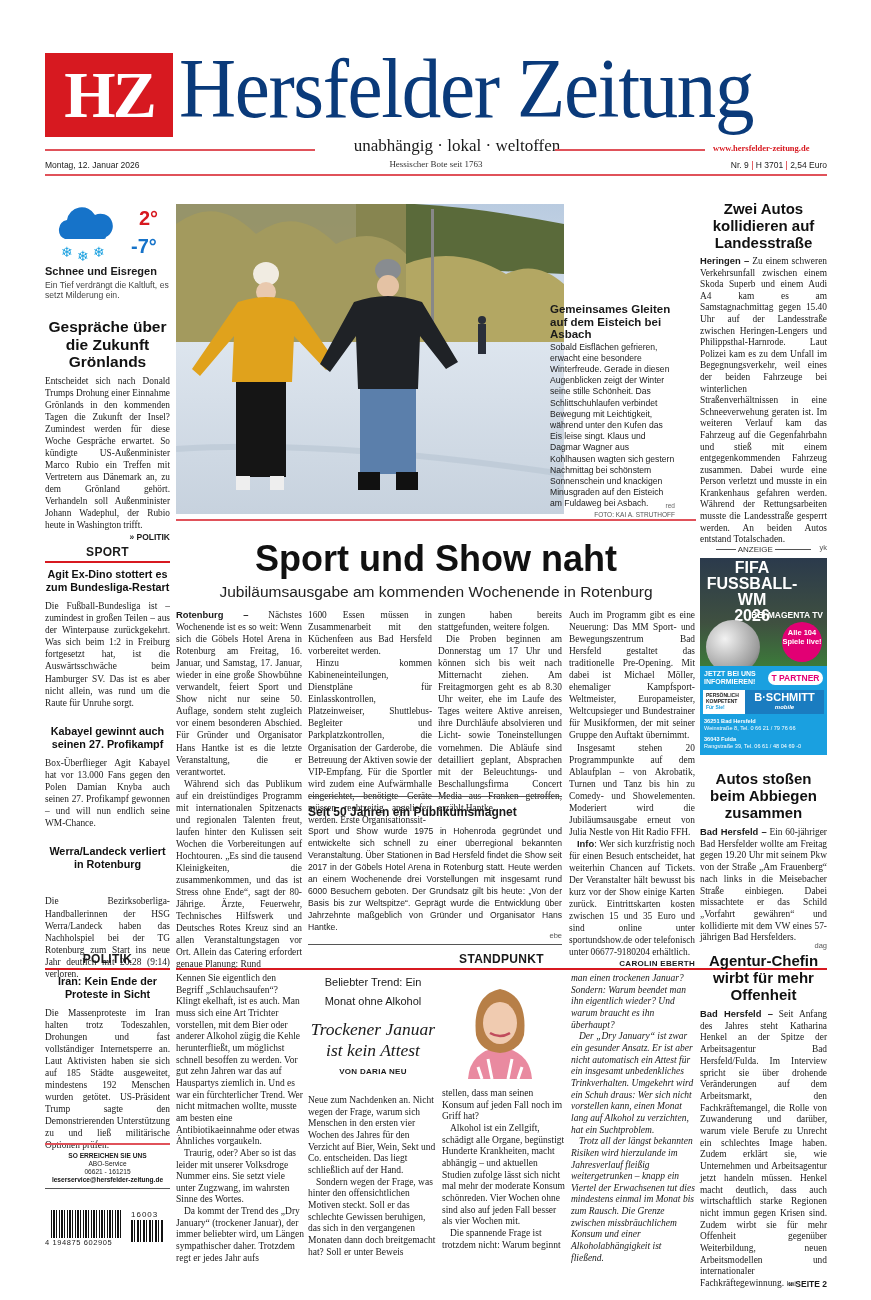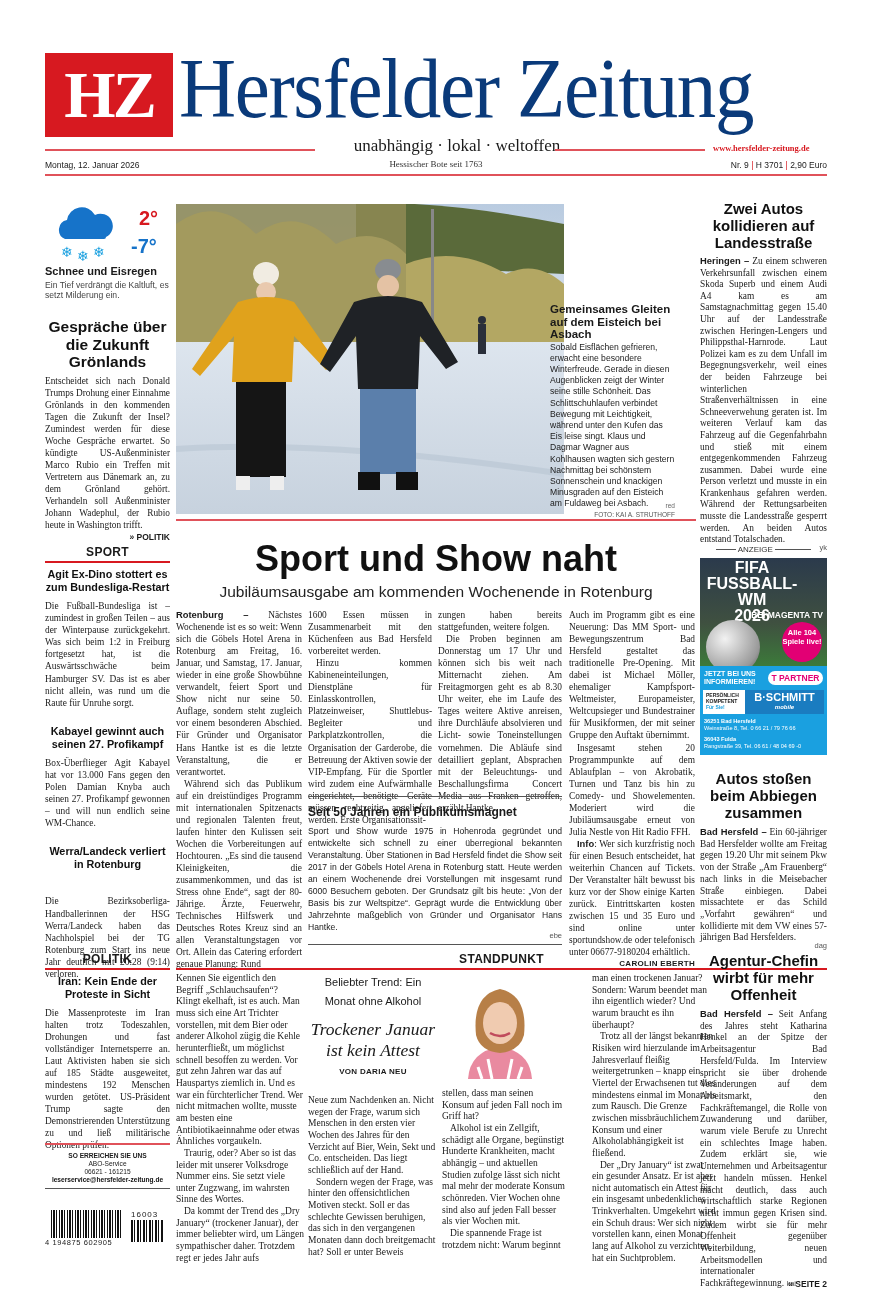--- a/index.html
+++ b/index.html
@@ -23,21 +23,21 @@
 <div class="abs" style="left:45px;top:52px;width:782px;height:128px;">
   <div class="abs serif" style="left:0;top:1px;width:128px;height:84px;background:#d71920;color:#fff;font-weight:bold;font-size:66px;line-height:84px;text-align:center;letter-spacing:-3px;">HZ</div>
   <div class="abs serif" style="left:134px;top:-14px;font-size:85px;line-height:100px;color:#0a3a7a;letter-spacing:-1.5px;white-space:nowrap;transform:scaleX(0.93);transform-origin:left top;">Hersfelder Zeitung</div>
   <div class="abs" style="left:0;top:97px;width:270px;height:2px;background:#e0525a;"></div>
   <div class="abs serif" style="left:278px;top:84px;width:268px;font-size:17px;text-align:center;white-space:nowrap;color:#1a1a1a;">unabhängig · lokal · weltoffen</div>
   <div class="abs" style="left:510px;top:97px;width:150px;height:2px;background:#e0525a;"></div>
   <a class="abs serif" style="left:668px;top:91px;font-size:8.5px;font-weight:bold;color:#d71920;text-decoration:none;white-space:nowrap;">www.hersfelder-zeitung.de</a>
   <div class="abs sans" style="left:0;top:108px;font-size:8.5px;">Montag, 12. Januar 2026</div>
   <div class="abs serif" style="left:0;width:782px;top:107px;font-size:9px;text-align:center;color:#333;">Hessischer Bote seit 1763</div>
   <div class="abs sans" style="right:0;top:108px;font-size:8.5px;white-space:nowrap;">
-    <span>Nr. 9</span> <span style="color:#d71920">|</span> <span>H 3701</span> <span style="color:#d71920">|</span> <span>2,90 Euro</span>
+    <span>Nr. 9</span> <span style="color:#d71920">|</span> <span>H 3701</span> <span style="color:#d71920">|</span> <span>2,54 Euro</span>
   </div>
   <div class="abs" style="left:0;top:122px;width:782px;height:2px;background:#e0525a;"></div>
 </div>
 
 <div class="abs" style="left:45px;top:205px;width:125px;height:100px;">
   <svg class="abs" style="left:10px;top:0" width="60" height="58" viewBox="0 0 60 58">
     <path d="M10 34 A10 10 0 0 1 12 15 A15 15 0 0 1 40 10 A11 11 0 0 1 51 32 Q51 34 49 34 Z" fill="#1673c9"></path>
     <text x="6" y="52" font-size="14" fill="#1aa0e0">❄</text>
     <text x="22" y="56" font-size="14" fill="#1aa0e0">❄</text>
     <text x="38" y="52" font-size="14" fill="#1aa0e0">❄</text>
@@ -251,24 +251,24 @@
     <path d="M42 58 Q52 64 62 58" stroke="#c04c5c" stroke-width="2.5" fill="none"></path>
   </svg>
 </div>
 
 <div class="abs body-text" style="left:442px;top:1088px;width:124px;font-size:9.5px;line-height:11.65px;text-align:left;">
   <p>stellen, dass man seinen Konsum auf jeden Fall noch im Griff hat?</p>
   <p>Alkohol ist ein Zellgift, schädigt alle Organe, begünstigt Hunderte Krankheiten, macht abhängig – und aktuellen Studien zufolge lässt sich nicht mal mehr der moderate Konsum schönreden. Vier Wochen ohne sind also auf jeden Fall besser als vier Wochen mit.</p>
   <p>Die spannende Frage ist trotzdem nicht: Warum beginnt</p>
 </div>
 
-<div class="abs body-text" style="left:592px;top:973px;width:124px;font-size:9.5px;line-height:11.65px;text-align:left;">
+<div class="abs body-text" style="left:571px;top:973px;width:124px;font-size:9.5px;line-height:11.65px;text-align:left;font-style:italic;">
   <p>man einen trockenen Januar? Sondern: Warum beendet man ihn eigentlich wieder? Und warum braucht es ihn überhaupt?</p>
+  <p>Der „Dry January“ ist zwar ein gesunder Ansatz. Er ist aber nicht automatisch ein Attest für ein insgesamt unbedenkliches Trinkverhalten. Umgekehrt wird ein Schuh draus: Wer sich nicht vorstellen kann, einen Monat lang auf Alkohol zu verzichten, hat ein Suchtproblem.</p>
   <p>Trotz all der längst bekannten Risiken wird hierzulande im Jahresverlauf fleißig weitergetrunken – knapp ein Viertel der Erwachsenen tut dies mindestens einmal im Monat bis zum Rausch. Die Grenze zwischen missbräuchlichem Konsum und einer Alkoholabhängigkeit ist fließend.</p>
-  <p>Der „Dry January“ ist zwar ein gesunder Ansatz. Er ist aber nicht automatisch ein Attest für ein insgesamt unbedenkliches Trinkverhalten. Umgekehrt wird ein Schuh draus: Wer sich nicht vorstellen kann, einen Monat lang auf Alkohol zu verzichten, hat ein Suchtproblem.</p>
 </div>
 
 <div class="abs" style="left:700px;top:952px;width:127px;">
   <div class="hl" style="font-size:15px;line-height:17px;">Agentur-Chefin wirbt für mehr Offenheit</div>
   <div class="body-text" style="margin-top:5px;font-size:9.4px;line-height:11.7px;">
     <span class="kw">Bad Hersfeld –</span> <span>Seit Anfang des Jahres steht Katharina Henkel an der Spitze der Arbeitsagentur Bad Hersfeld/Fulda. Im Interview spricht sie über drohende Veränderungen auf dem Arbeitsmarkt, den Fachkräftemangel, die Rolle von Zuwanderung und darüber, warum viele Berufe zu Unrecht ein schlechtes Image haben. Zudem erklärt sie, wie Unternehmen und Arbeitsagentur jetzt handeln müssen. Henkel macht deutlich, dass auch wirtschaftlich starke Regionen nicht immun gegen Krisen sind. Zudem wirbt sie für mehr Offenheit gegenüber Weiterbildung, neuen Arbeitsmodellen und internationaler Fachkräftegewinnung.</span> <span class="small-tag">kai</span>
   </div>
   <div class="sans" style="text-align:right;font-size:8.5px;font-weight:bold;margin-top:-11px;">» SEITE 2</div>
 </div>
 

